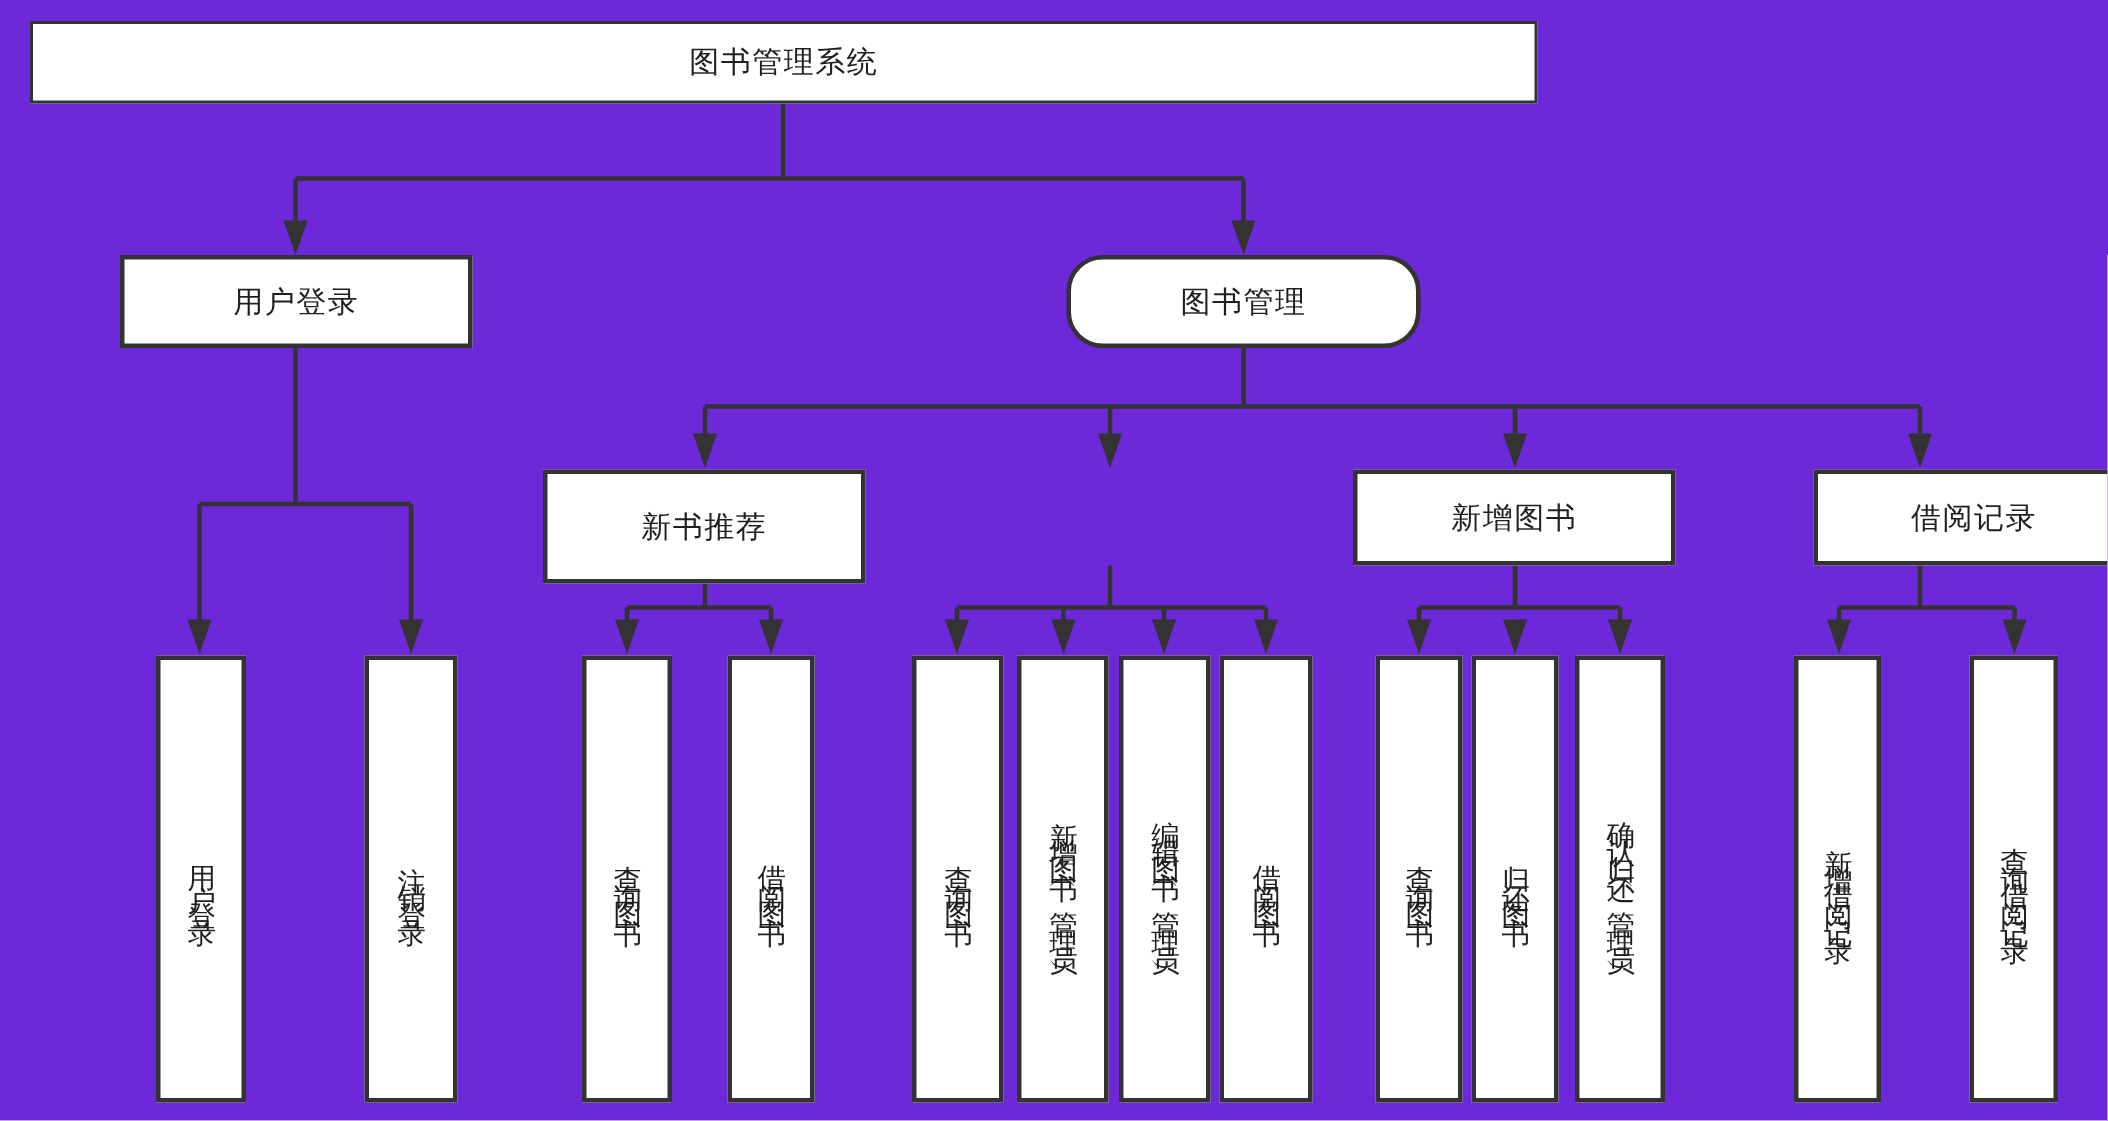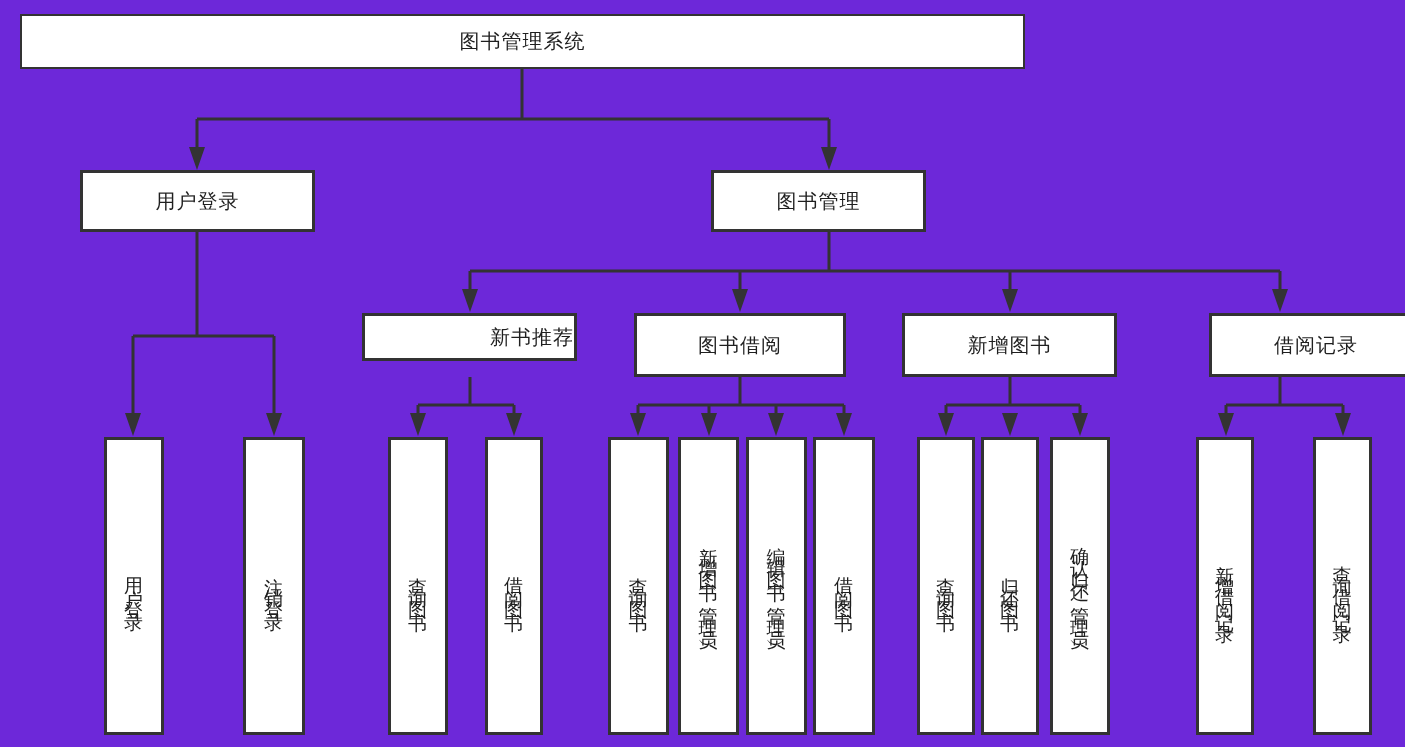--- a/index.html
+++ b/index.html
@@ -83,29 +83,26 @@
     </g>
   </svg>
 
   <div class="node root" style="left:20px;top:14px;width:1005px;height:55px;">
     <span class="hlabel">图书管理系统</span>
   </div>
 
   <div class="node" style="left:80px;top:170px;width:235px;height:62px;">
     <span class="hlabel">用户登录</span>
   </div>
-  <div class="node" style="left:711px;top:170px;width:215px;height:62px;">
+  <div class="node" style="left:711px;top:170px;width:236px;height:62px;border-radius:24px;">
     <span class="hlabel">图书管理</span>
   </div>
 
-  <div class="node" style="left:362px;top:313px;width:215px;height:48px;justify-content:flex-end;">
+  <div class="node" style="left:362px;top:313px;width:215px;height:76px;">
     <span class="hlabel">新书推荐</span>
-  </div>
-  <div class="node" style="left:634px;top:313px;width:212px;height:64px;">
-    <span class="hlabel">图书借阅</span>
   </div>
   <div class="node" style="left:902px;top:313px;width:215px;height:64px;">
     <span class="hlabel">新增图书</span>
   </div>
   <div class="node" style="left:1173px;top:313px;width:214px;height:64px;margin-left:36px;">
     <span class="hlabel">借阅记录</span>
   </div>
 
   <div class="node leaf" style="left:104px;width:60px;">
     <span class="vlabel">用户登录</span>

